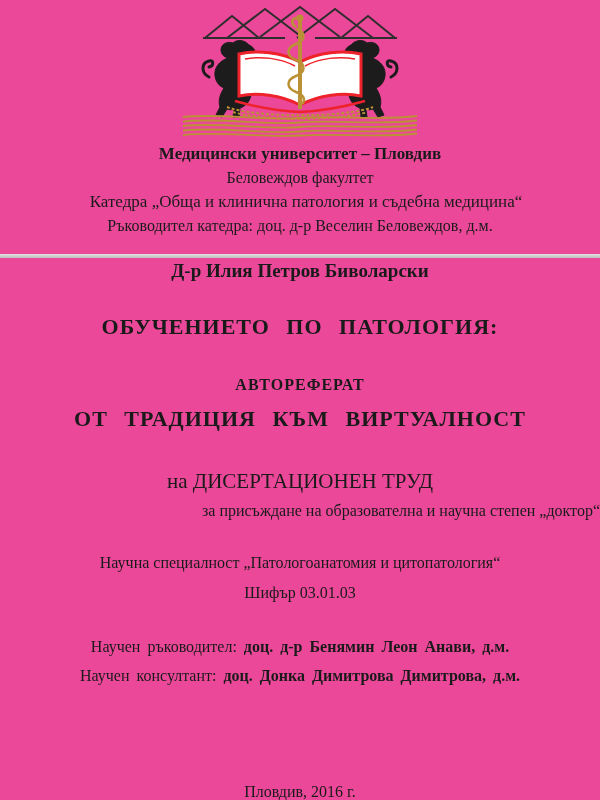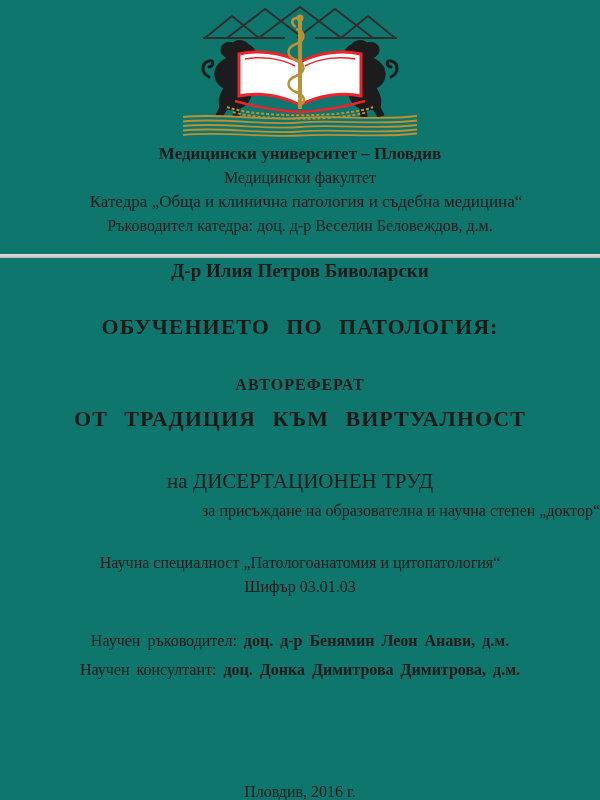--- a/index.html
+++ b/index.html
@@ -4,21 +4,21 @@
 <style>
   html, body {
     margin: 0;
     padding: 0;
     background: #ffffff;
   }
   .page {
     position: relative;
     width: 600px;
     height: 800px;
-    background: #0f766e;
+    background: #ec4899;
     font-family: "Liberation Serif", "DejaVu Serif", serif;
     color: #1a1a1a;
     overflow: hidden;
   }
   .center { text-align: center; }
 
   .emblem-wrap {
     margin: 5px auto 0 auto;
     width: 250px;
     height: 132px;
@@ -91,21 +91,21 @@
     line-height: 22px;
     text-align: right;
   }
 
   .specialty {
     margin-top: 30px;
     font-size: 16px;
     line-height: 22px;
   }
   .code {
-    margin-top: 2px;
+    margin-top: 8px;
     font-size: 16px;
     line-height: 22px;
   }
 
   .person-line {
     font-size: 16px;
     line-height: 22px;
     word-spacing: 3px;
   }
   .person-line.supervisor { margin-top: 32px; }
@@ -175,21 +175,21 @@
         <path d="M8,112 C48,108 90,116 125,113 C160,110 205,116 242,111"></path>
         <path d="M8,116.5 C48,112.5 90,120.5 125,117.5 C160,114.5 205,120.5 242,115.5"></path>
         <path d="M8,121 C48,117 90,125 125,122 C160,119 205,125 242,120"></path>
         <path d="M8,125.5 C48,121.5 90,129.5 125,126.5 C160,123.5 205,129.5 242,124.5"></path>
         <path d="M8,130 C48,126 90,133 125,130.5 C160,128 205,133 242,128.5"></path>
       </g>
     </svg>
   </div>
 
   <div class="t-line center university">Медицински университет – Пловдив</div>
-  <div class="t-line center faculty">Медицински факултет</div>
+  <div class="t-line center faculty">Беловеждов факултет</div>
   <div class="t-line center department">Катедра „Обща и клинична патология и съдебна медицина“</div>
   <div class="t-line center dept-head">Ръководител катедра: доц. д-р Веселин Беловеждов, д.м.</div>
 
   <div class="divider"></div>
 
   <div class="t-line center author">Д-р Илия Петров Биволарски</div>
 
   <div class="t-line center main-title first">ОБУЧЕНИЕТО ПО ПАТОЛОГИЯ:</div>
   <div class="t-line center doc-type">АВТОРЕФЕРАТ</div>
 

